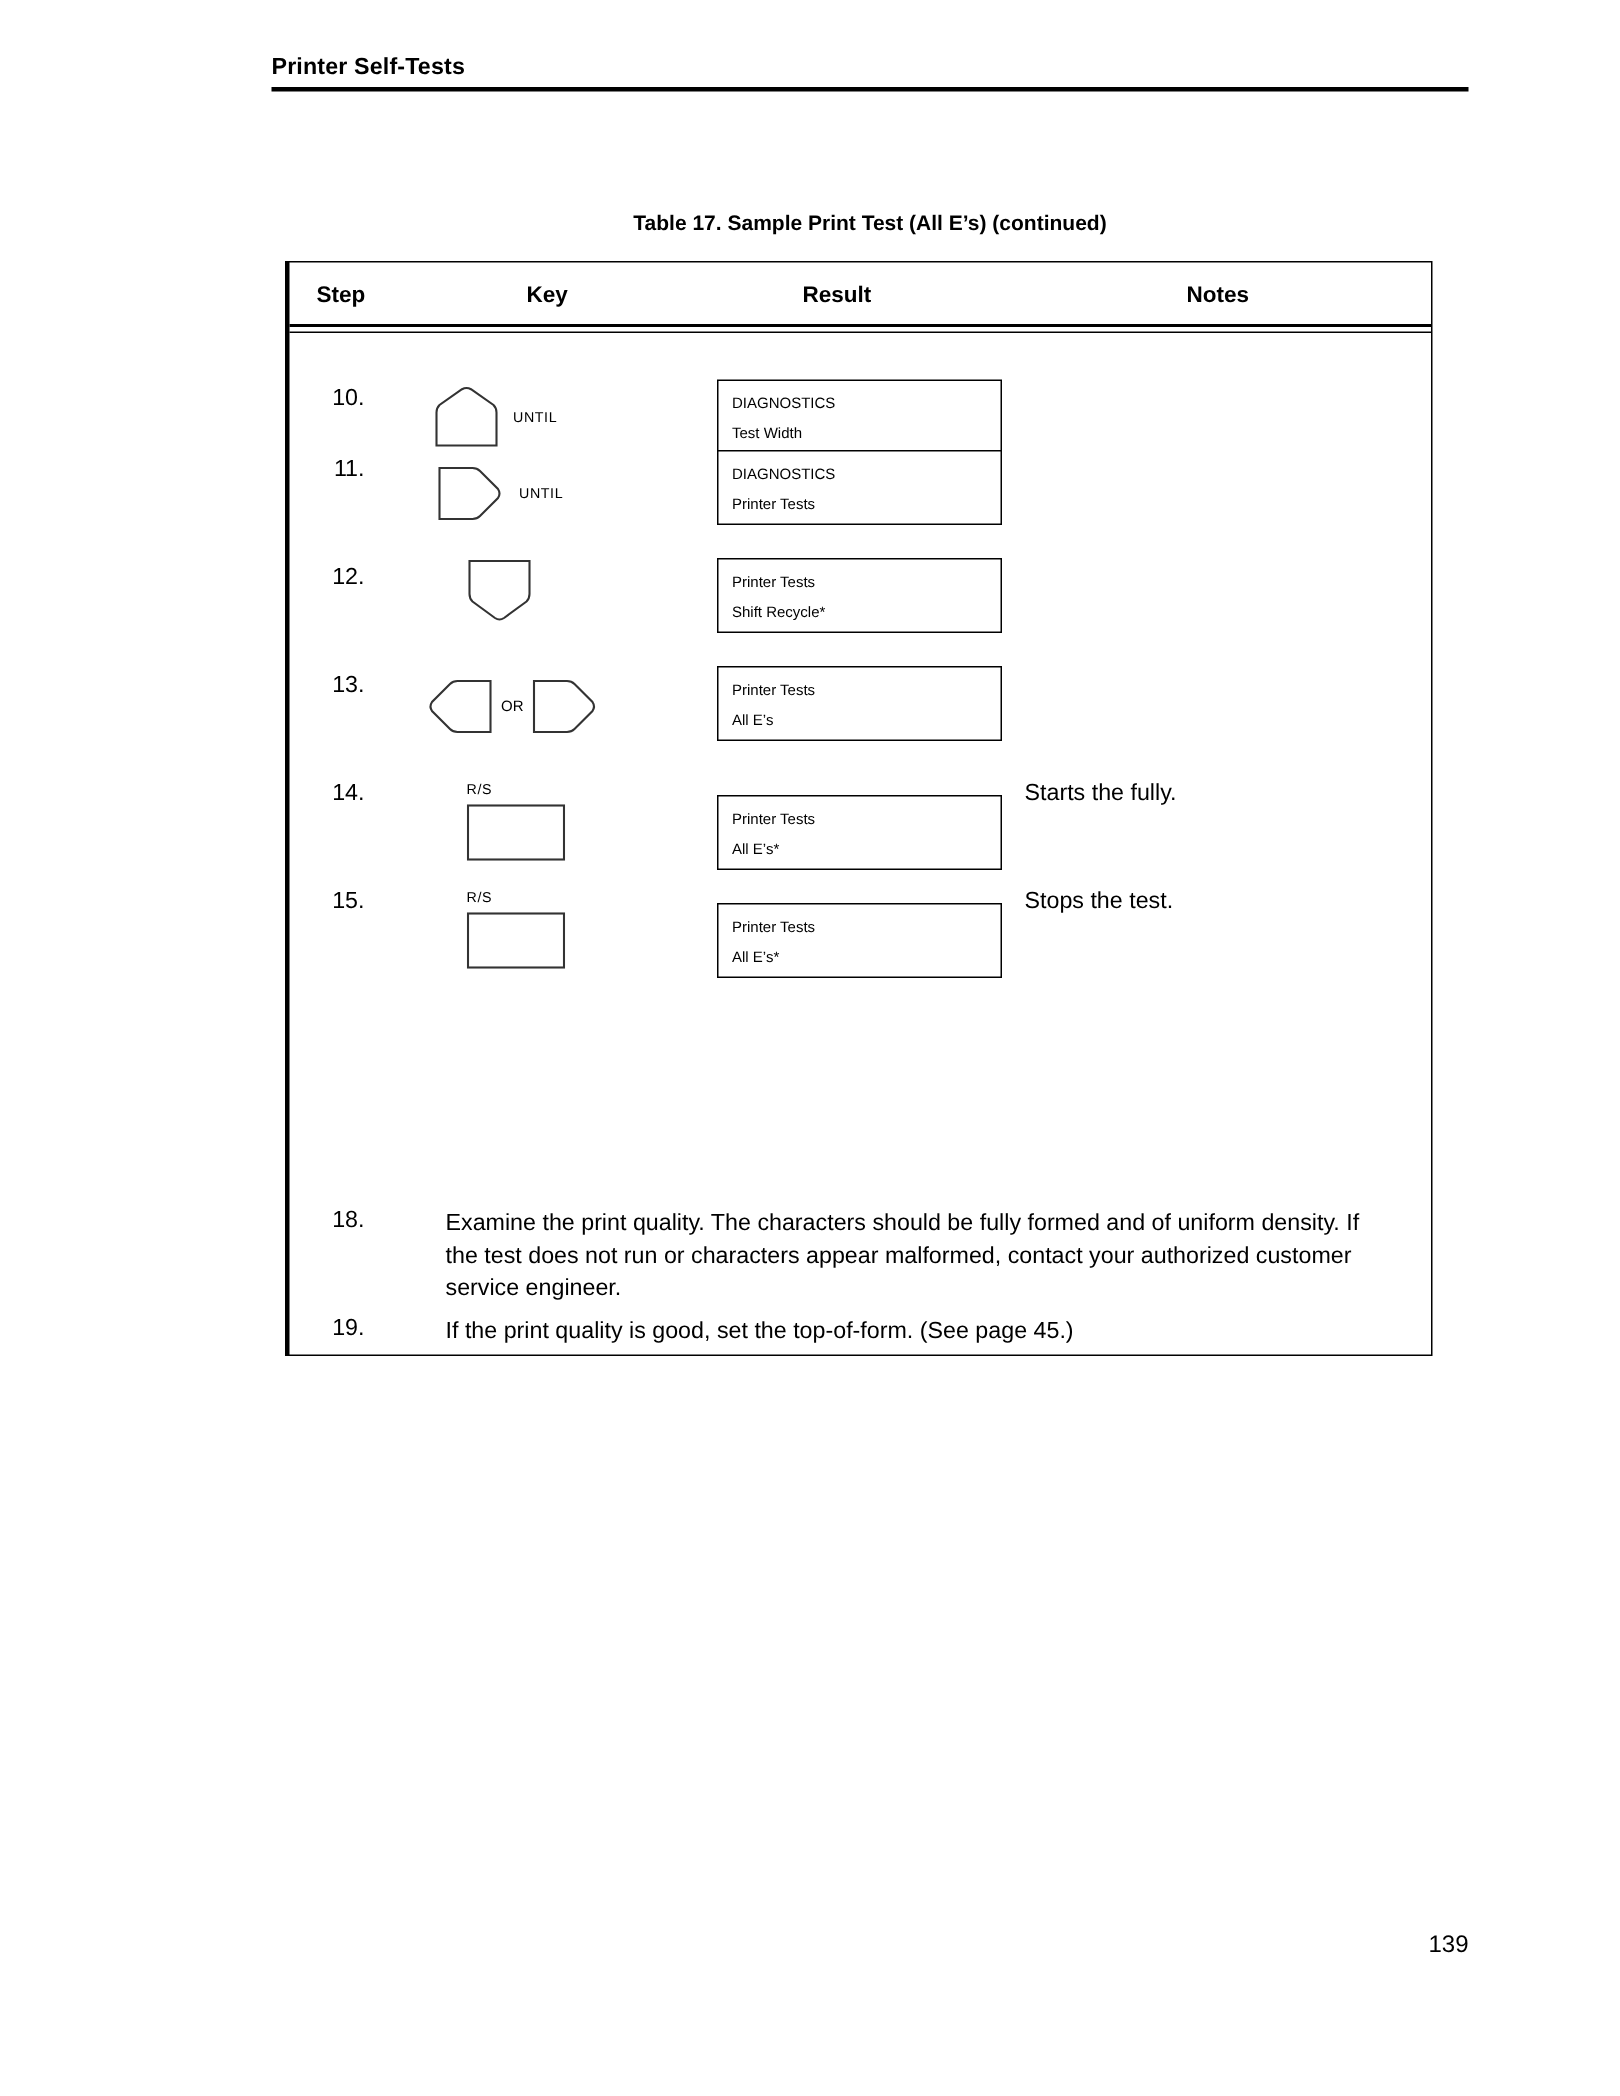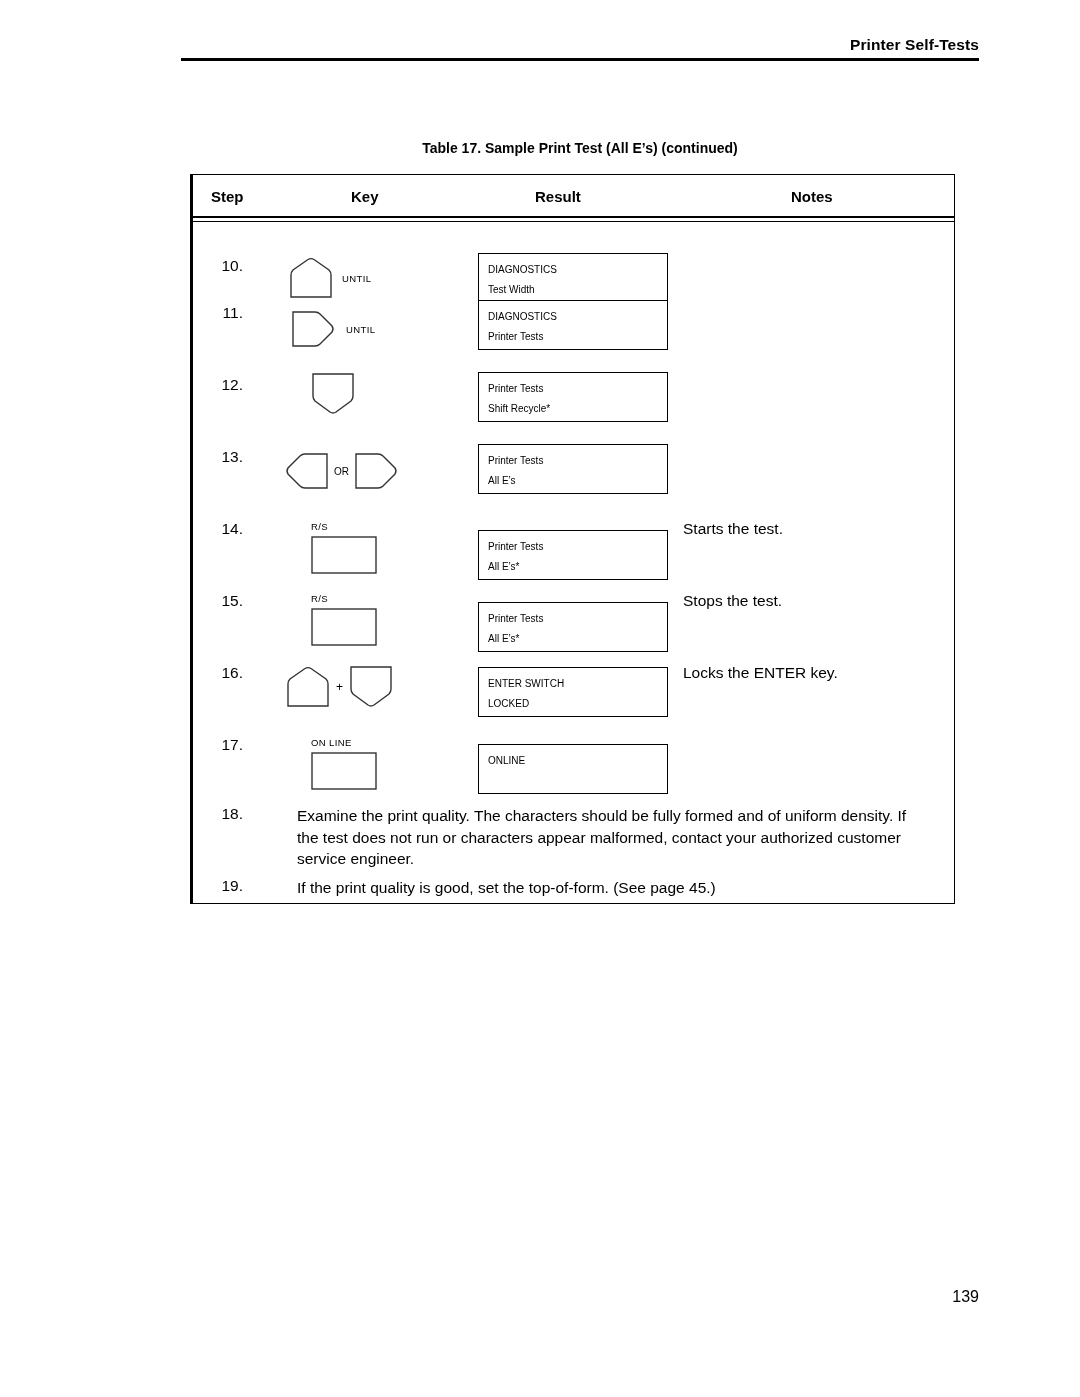--- a/index.html
+++ b/index.html
@@ -15,21 +15,20 @@
     color: #000000;
     overflow: hidden;
   }
 
   
   .page-header {
     position: absolute;
     left: 181px;
     top: 36px;
     width: 798px;
-    text-align: right;
     font-size: 15.5px;
     font-weight: bold;
     letter-spacing: 0.1px;
   }
   .header-rule {
     position: absolute;
     left: 181px;
     top: 58px;
     width: 798px;
     height: 3px;
@@ -290,76 +289,41 @@
         <svg class="key-svg" width="66" height="38" viewBox="0 0 66 38" aria-hidden="true">
           <rect x="1" y="1" width="64" height="36" fill="#ffffff" stroke="#333333" stroke-width="1.4"></rect>
         </svg>
         <span class="key-caption-top">R/S</span>
       </span>
     </div>
     <div class="result-box" style="left:285px;top:14px;width:190px;height:50px;">
       <div class="result-line">Printer Tests</div>
       <div class="result-line">All E’s*</div>
     </div>
-    <div class="note-cell" style="left:490px;top:4px;">Starts the test.</div>
+    <div class="note-cell" style="left:490px;top:4px;">Starts the fully.</div>
   </div>
 
   <div class="row" style="top:413px;height:66px;">
     <div class="step-no" style="left:18px;top:4px;">15.</div>
     <div class="key-cell" style="left:118px;top:20px;">
       <span class="key-wrap">
         <svg class="key-svg" width="66" height="38" viewBox="0 0 66 38" aria-hidden="true">
           <rect x="1" y="1" width="64" height="36" fill="#ffffff" stroke="#333333" stroke-width="1.4"></rect>
         </svg>
         <span class="key-caption-top">R/S</span>
       </span>
     </div>
     <div class="result-box" style="left:285px;top:14px;width:190px;height:50px;">
       <div class="result-line">Printer Tests</div>
       <div class="result-line">All E’s*</div>
     </div>
     <div class="note-cell" style="left:490px;top:4px;">Stops the test.</div>
   </div>
 
-  <div class="row" style="top:485px;height:66px;">
-    <div class="step-no" style="left:18px;top:4px;">16.</div>
-    <div class="key-cell" style="left:93px;top:5px;">
-      <span class="key-wrap">
-        <svg class="key-svg" width="44" height="42" viewBox="0 0 44 42" aria-hidden="true">
-          <path d="M2 40 L2 18 Q2 15 4 13 L19 2.5 Q22 0.8 25 2.5 L40 13 Q42 15 42 18 L42 40 Z" fill="#ffffff" stroke="#333333" stroke-width="1.4"></path>
-        </svg>
-      </span><span class="key-plus">+</span><span class="key-wrap">
-        <svg class="key-svg" width="44" height="44" viewBox="0 0 44 44" aria-hidden="true">
-          <path d="M2 2 L42 2 L42 24 Q42 27 40 29 L25 40 Q22 42 19 40 L4 29 Q2 27 2 24 Z" fill="#ffffff" stroke="#333333" stroke-width="1.4"></path>
-        </svg>
-      </span>
-    </div>
-    <div class="result-box" style="left:285px;top:7px;width:190px;height:50px;">
-      <div class="result-line">ENTER SWITCH</div>
-      <div class="result-line">LOCKED</div>
-    </div>
-    <div class="note-cell" style="left:490px;top:4px;">Locks the ENTER key.</div>
-  </div>
-
-  <div class="row" style="top:557px;height:66px;">
-    <div class="step-no" style="left:18px;top:4px;">17.</div>
-    <div class="key-cell" style="left:118px;top:20px;">
-      <span class="key-wrap">
-        <svg class="key-svg" width="66" height="38" viewBox="0 0 66 38" aria-hidden="true">
-          <rect x="1" y="1" width="64" height="36" fill="#ffffff" stroke="#333333" stroke-width="1.4"></rect>
-        </svg>
-        <span class="key-caption-top">ON LINE</span>
-      </span>
-    </div>
-    <div class="result-box" style="left:285px;top:12px;width:190px;height:50px;">
-      <div class="result-line">ONLINE</div>
-      <div class="result-line"></div>
-    </div>
-    <div class="note-cell" style="left:490px;top:4px;"></div>
-  </div>
+
 
   <div class="para-row" style="left:18px;top:630px;width:720px;">
     <div class="para-no">18.</div>
     <div class="para-text">Examine the print quality. The characters should be fully formed and of uniform density. If the test does not run or characters appear malformed, contact your authorized customer service engineer.</div>
   </div>
 
   <div class="para-row" style="left:18px;top:702px;width:720px;">
     <div class="para-no">19.</div>
     <div class="para-text">If the print quality is good, set the top-of-form. (See page 45.)</div>
   </div>

